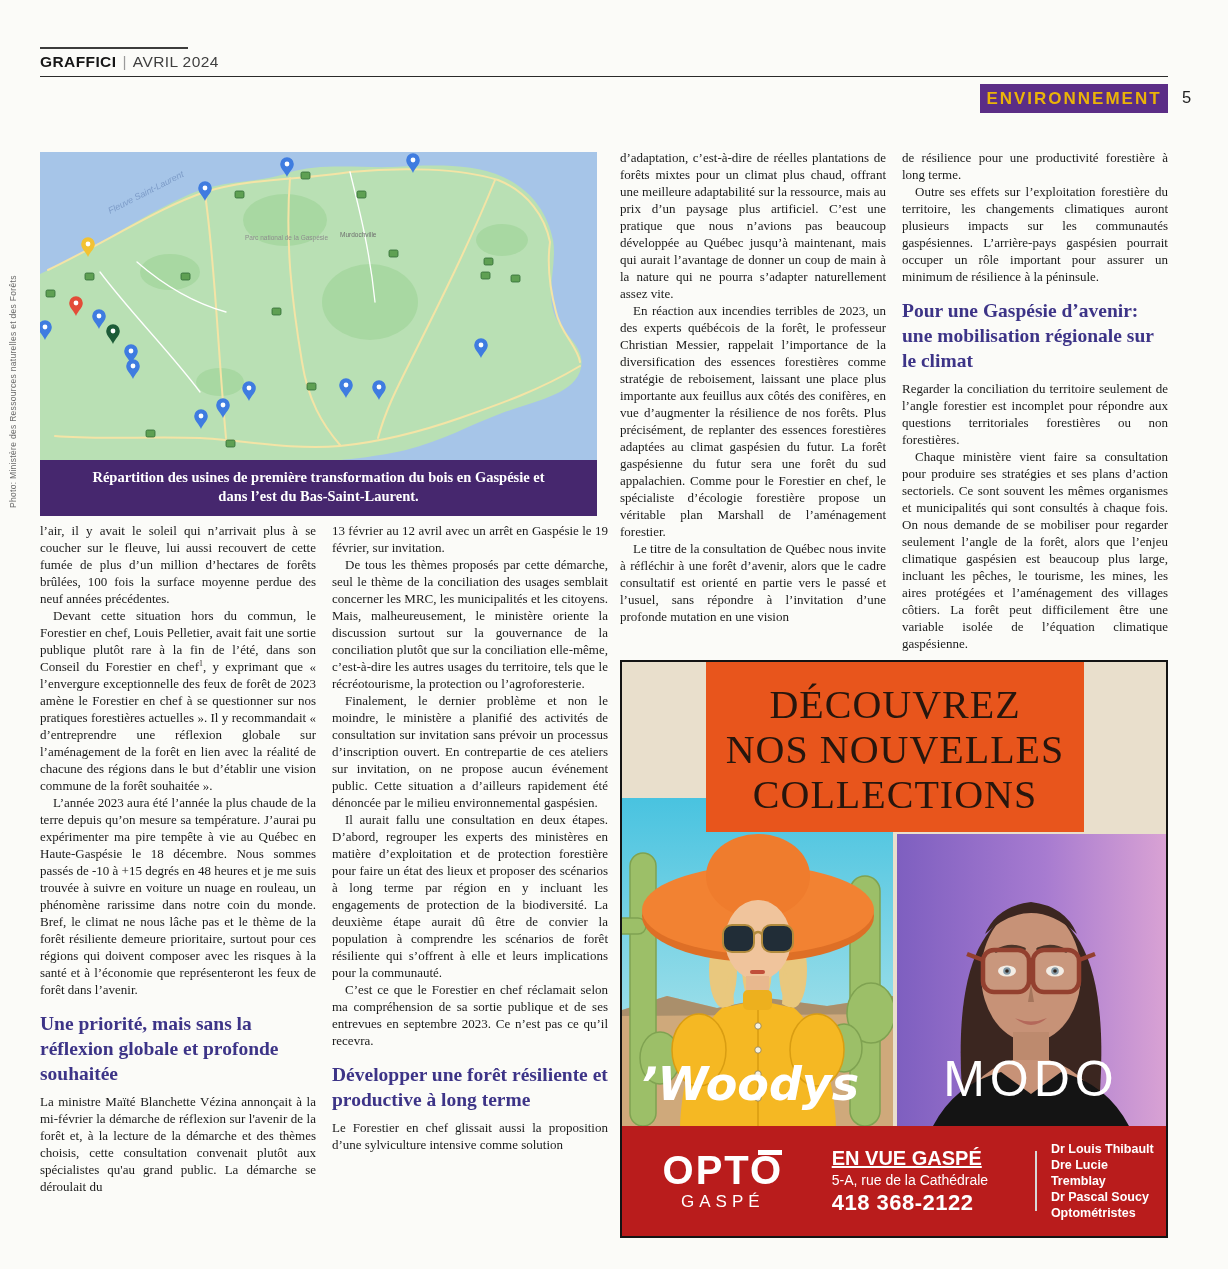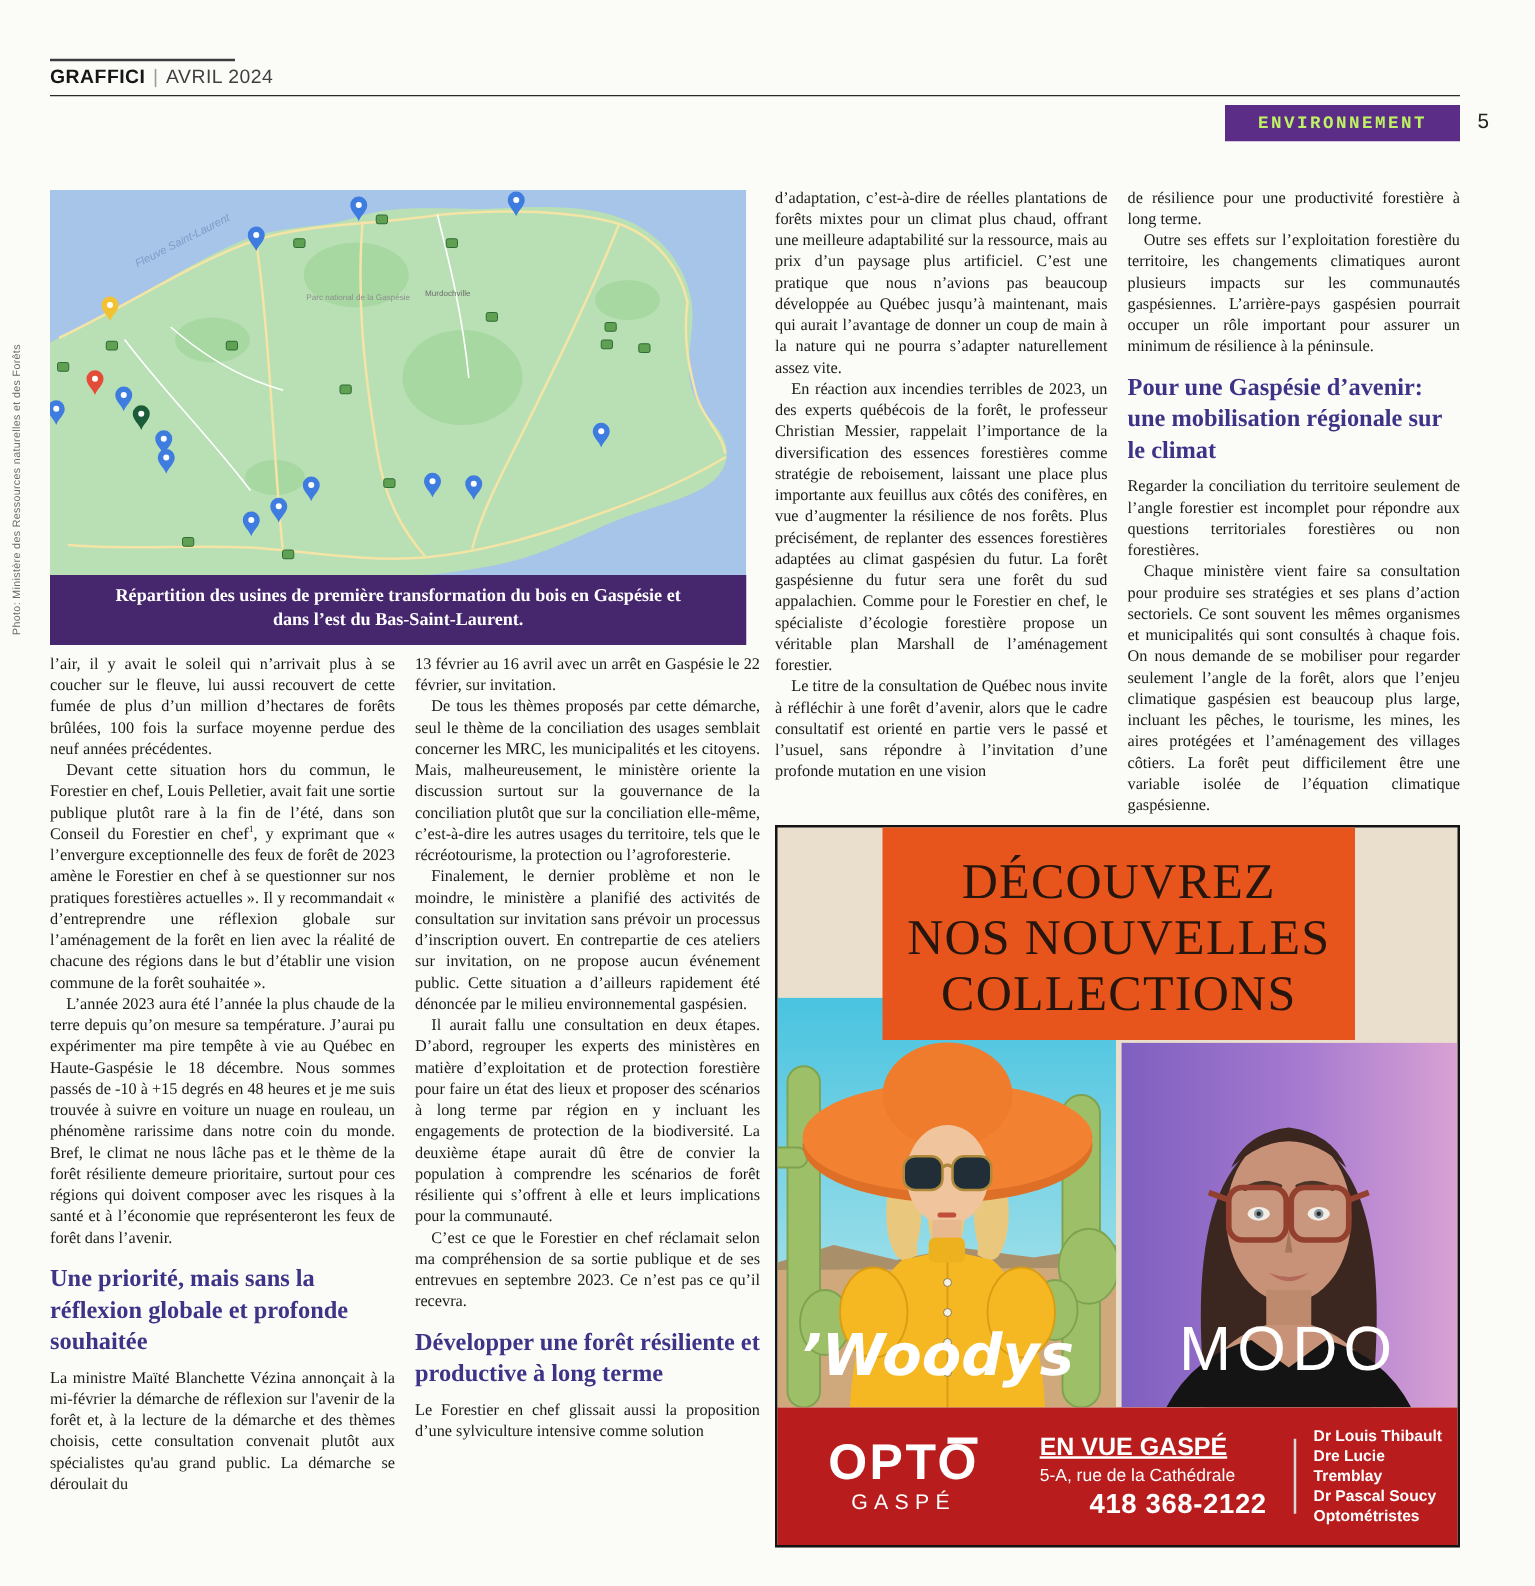--- a/index.html
+++ b/index.html
@@ -9,22 +9,22 @@
   
   .tick-line{position:absolute;left:40px;top:47px;width:148px;height:0;border-top:2px solid #3c3c3c;}
   .masthead-row{position:absolute;left:40px;top:53px;font-family:"Liberation Sans",sans-serif;
                 font-size:15.5px;letter-spacing:.4px;white-space:nowrap;}
   .masthead-row .mast{font-weight:700;color:#161616;}
   .masthead-row .sep{color:#9a9a9a;padding:0 6px;font-weight:400;}
   .masthead-row .issue{color:#3f3f3f;font-weight:400;}
   .header-rule{position:absolute;left:40px;top:76px;width:1128px;height:0;border-top:1.5px solid #2a2a2a;}
   .section-badge{position:absolute;left:980px;top:84px;width:188px;height:29px;background:#5b2d86;
                  display:flex;align-items:center;justify-content:center;
-                 font-family:Liberation Mono, monospace;font-weight:700;font-size:14px;
-                 letter-spacing:2px;color:#bef264;}
+                 font-family:Liberation Sans, sans-serif;font-weight:700;font-size:17px;
+                 letter-spacing:2px;color:#eab308;}
   .page-number{position:absolute;left:1182px;top:88px;font-family:"Liberation Sans",sans-serif;
                font-size:16.5px;color:#222;}
 
   
   .photo-credit{position:absolute;left:8px;top:248px;height:260px;
                 writing-mode:vertical-rl;transform:rotate(180deg);
                 font-family:"Liberation Sans",sans-serif;font-size:8.5px;color:#6a6a6a;
                 letter-spacing:.3px;white-space:nowrap;}
 
   
@@ -59,21 +59,21 @@
   .ad-black{position:absolute;left:0;top:464px;width:544px;height:110px;background:#b91c1c;z-index:4;
             display:flex;align-items:center;padding:0 0 0 26px;box-sizing:border-box;
             font-family:"Liberation Sans",sans-serif;color:#fff;}
   .opto-block{text-align:center;width:150px;}
   .opto-word{position:relative;display:inline-block;font-weight:700;font-size:40px;line-height:40px;letter-spacing:2px;}
   .opto-word::after{content:"";position:absolute;right:1px;top:0;width:24px;height:5px;background:#fff;}
   .opto-sub{font-weight:400;font-size:17px;letter-spacing:5px;margin-top:2px;}
   .envue-block{margin-left:34px;width:182px;}
   .envue-name{font-weight:700;font-size:20px;line-height:24px;text-decoration:underline;}
   .envue-addr{font-weight:400;font-size:14px;line-height:20px;}
-  .envue-tel{font-weight:800;font-size:22px;line-height:26px;letter-spacing:.5px;text-align:right;}
+  .envue-tel{font-weight:800;font-size:22px;line-height:26px;letter-spacing:.5px;}
   .ad-divider{width:1.5px;height:60px;background:#d8d8d8;margin:0 14px 0 22px;}
   .doctors-block{font-weight:700;font-size:12.5px;line-height:16px;}
 </style>
 </head>
 <body>
 
 <div class="page">
 
   <div class="tick-line"></div>
   <div class="masthead-row">
@@ -166,21 +166,21 @@
 
   <div class="left-text text-cols">
     <div>
         <p class="body-p"><span>l’air, il y avait le soleil qui n’arrivait plus à se coucher sur le fleuve, lui aussi recouvert de cette fumée de plus d’un million d’hectares de forêts brûlées, 100 fois la surface moyenne perdue des neuf années précédentes.</span></p>
         <p class="body-p indent"><span>Devant cette situation hors du commun, le Forestier en chef, Louis Pelletier, avait fait une sortie publique plutôt rare à la fin de l’été, dans son </span><span class="it">Conseil du Forestier en chef</span><sup>1</sup><span>, y exprimant que « l’envergure exceptionnelle des feux de forêt de 2023 amène le Forestier en chef à se questionner sur nos pratiques forestières actuelles ». Il y recommandait « d’entreprendre une réflexion globale sur l’aménagement de la forêt en lien avec la réalité de chacune des régions dans le but d’établir une vision commune de la forêt souhaitée ».</span></p>
         <p class="body-p indent"><span>L’année 2023 aura été l’année la plus chaude de la terre depuis qu’on mesure sa température. J’aurai pu expérimenter ma pire tempête à vie au Québec en Haute-Gaspésie le 18 décembre. Nous sommes passés de -10 à +15 degrés en 48 heures et je me suis trouvée à suivre en voiture un nuage en rouleau, un phénomène rarissime dans notre coin du monde. Bref, le climat ne nous lâche pas et le thème de la forêt résiliente demeure prioritaire, surtout pour ces régions qui doivent composer avec les risques à la santé et à l’économie que représenteront les feux de forêt dans l’avenir.</span></p>
         <h2 class="col-heading"><span>Une priorité, mais sans la réflexion globale et profonde souhaitée</span></h2>
         <p class="body-p"><span>La ministre Maïté Blanchette Vézina annonçait à la mi-février la démarche de réflexion sur l'avenir de la forêt et, à la lecture de la démarche et des thèmes choisis, cette consultation convenait plutôt aux spécialistes qu'au grand public. La démarche se déroulait du</span></p>
       </div>
     <div>
-        <p class="body-p"><span>13 février au 16 avril avec un arrêt en Gaspésie le 22 février, sur invitation.</span></p>
+        <p class="body-p"><span>13 février au 12 avril avec un arrêt en Gaspésie le 19 février, sur invitation.</span></p>
         <p class="body-p indent"><span>De tous les thèmes proposés par cette démarche, seul le thème de la conciliation des usages semblait concerner les MRC, les municipalités et les citoyens. Mais, malheureusement, le ministère oriente la discussion surtout sur la gouvernance de la conciliation plutôt que sur la conciliation elle-même, c’est-à-dire les autres usages du territoire, tels que le récréotourisme, la protection ou l’agroforesterie.</span></p>
         <p class="body-p indent"><span>Finalement, le dernier problème et non le moindre, le ministère a planifié des activités de consultation sur invitation sans prévoir un processus d’inscription ouvert. En contrepartie de ces ateliers sur invitation, on ne propose aucun événement public. Cette situation a d’ailleurs rapidement été dénoncée par le milieu environnemental gaspésien.</span></p>
         <p class="body-p indent"><span>Il aurait fallu une consultation en deux étapes. D’abord, regrouper les experts des ministères en matière d’exploitation et de protection forestière pour faire un état des lieux et proposer des scénarios à long terme par région en y incluant les engagements de protection de la biodiversité. La deuxième étape aurait dû être de convier la population à comprendre les scénarios de forêt résiliente qui s’offrent à elle et leurs implications pour la communauté.</span></p>
         <p class="body-p indent"><span>C’est ce que le Forestier en chef réclamait selon ma compréhension de sa sortie publique et de ses entrevues en septembre 2023. Ce n’est pas ce qu’il recevra.</span></p>
         <h2 class="col-heading"><span>Développer une forêt résiliente et productive à long terme</span></h2>
         <p class="body-p"><span>Le Forestier en chef glissait aussi la proposition d’une sylviculture intensive comme solution</span></p>
       </div>
   </div>
 
   <div class="right-text text-cols">

